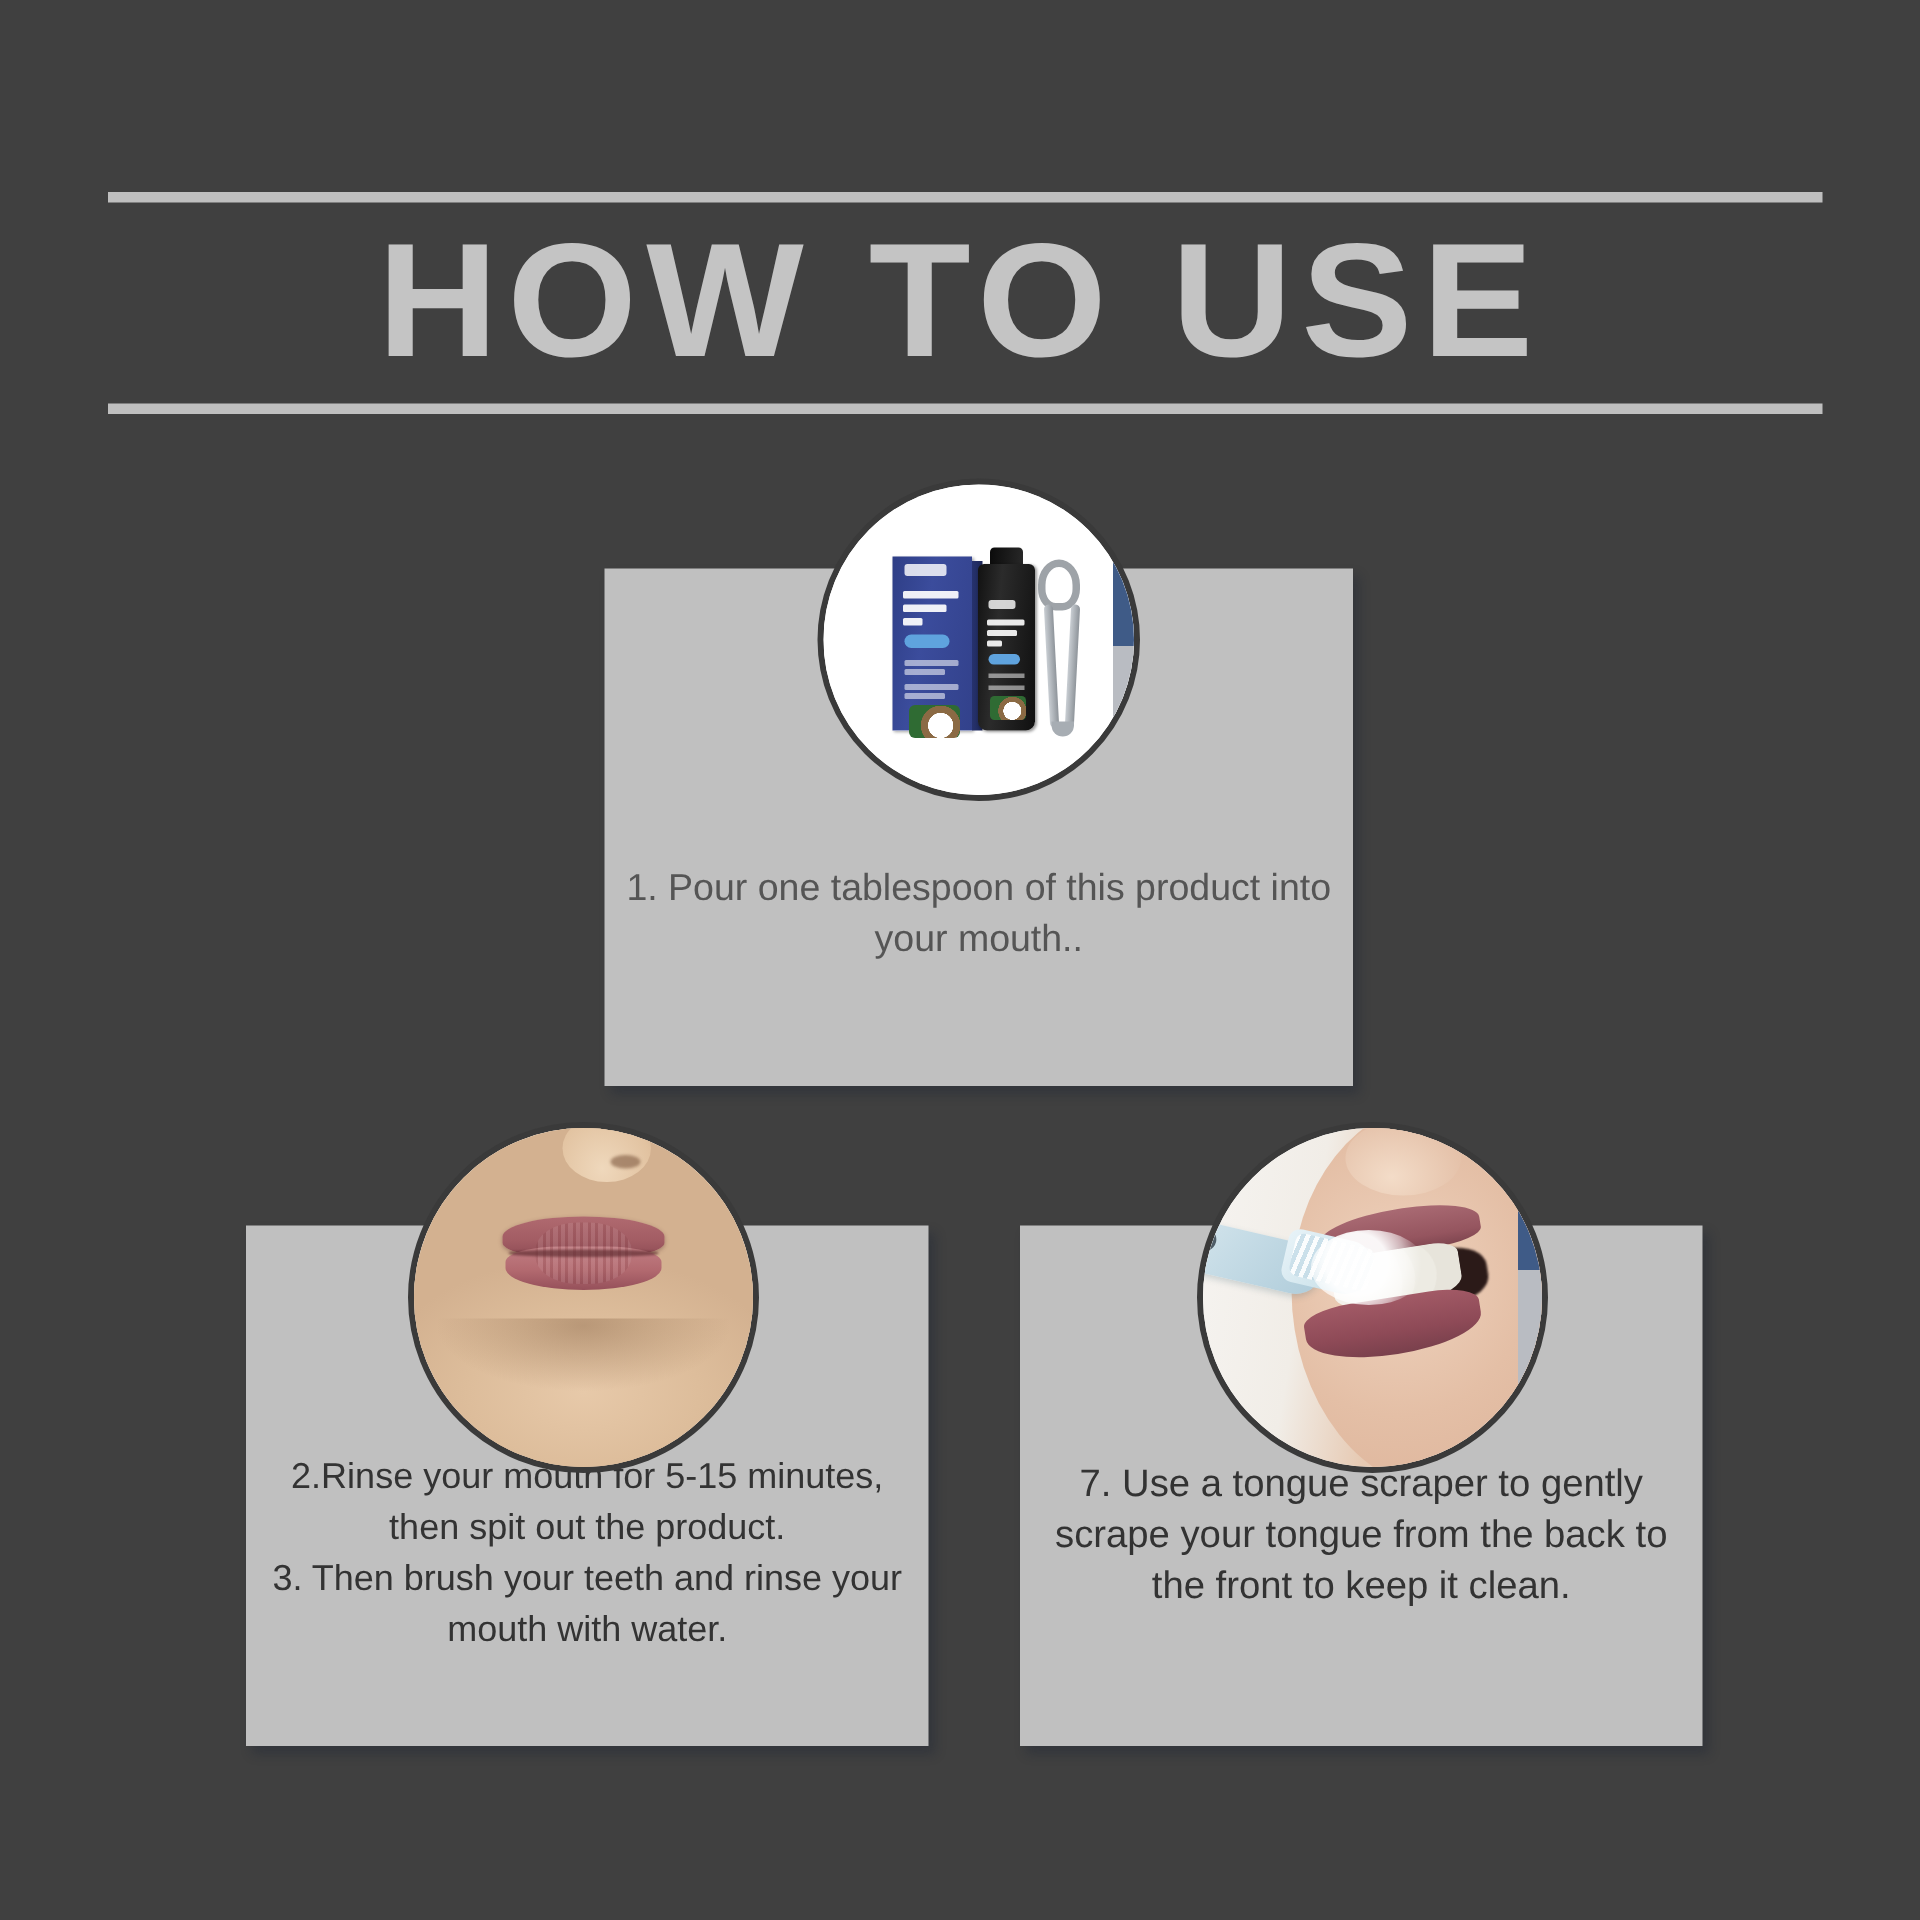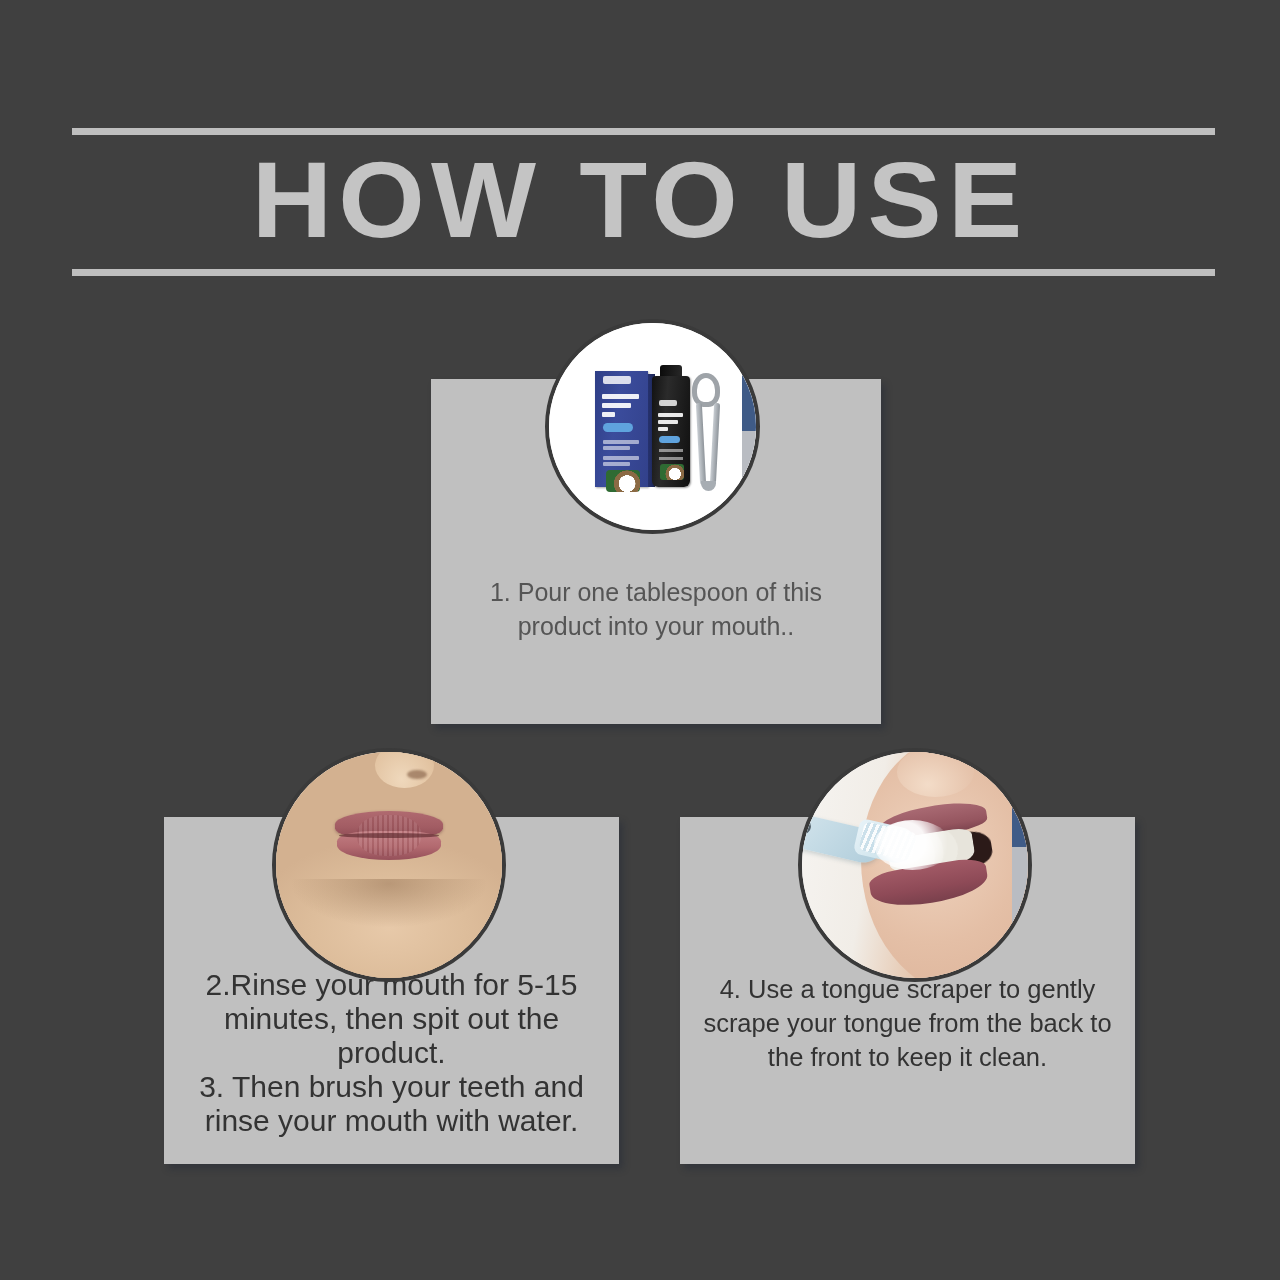--- a/index.html
+++ b/index.html
@@ -47,25 +47,25 @@
   .card-text {
     position:absolute;
     left:14px; right:14px;
     text-align:center;
     color:#4E4E4E;
     font-size:25.5px;
     line-height:33px;
     white-space:pre-line;
   }
 
-  #card-1 { left:431px; top:379px; width:450px; height:345px; }
+  #card-1 { left:403px; top:379px; width:499px; height:345px; }
   #card-1 .card-text { top:196px; color:#555555; font-size:25px; line-height:34px; }
 
   #card-2 { left:164px; top:817px; width:455px; height:347px; }
-  #card-2 .card-text { top:151px; color:#333333; font-size:30px; line-height:34px; }
+  #card-2 .card-text { top:151px; color:#333333; font-size:24px; line-height:34px; }
 
   #card-3 { left:680px; top:817px; width:455px; height:347px; }
   #card-3 .card-text { top:155px; color:#333333; font-size:25.5px; line-height:34px; }
 
   
   .medallion {
     position:absolute;
     border-radius:50%;
     border:4px solid #3A3A3A;
     overflow:hidden;
@@ -374,21 +374,21 @@
       <div class="p2-nostril"></div>
       <div class="p2-lip-top"></div>
       <div class="p2-lip-bot"></div>
       <div class="p2-pucker"></div>
       <div class="p2-lip-line"></div>
       <div class="p2-edge"></div>
     </div>
   </div>
 
   <div class="card" id="card-3">
-    <div class="card-text">4. Use a tongue scraper to gently scrape your tongue from the back to the front to keep it clean.</div>
+    <div class="card-text">7. Use a tongue scraper to gently scrape your tongue from the back to the front to keep it clean.</div>
   </div>
 
   <div class="medallion" id="medallion-3">
     <div class="photo">
       <div class="p3-bg"></div>
       <div class="p3-face"></div>
       <div class="p3-nose"></div>
       <div class="p3-lip-up"></div>
       <div class="p3-mouth-dark"></div>
       <div class="p3-teeth"></div>

